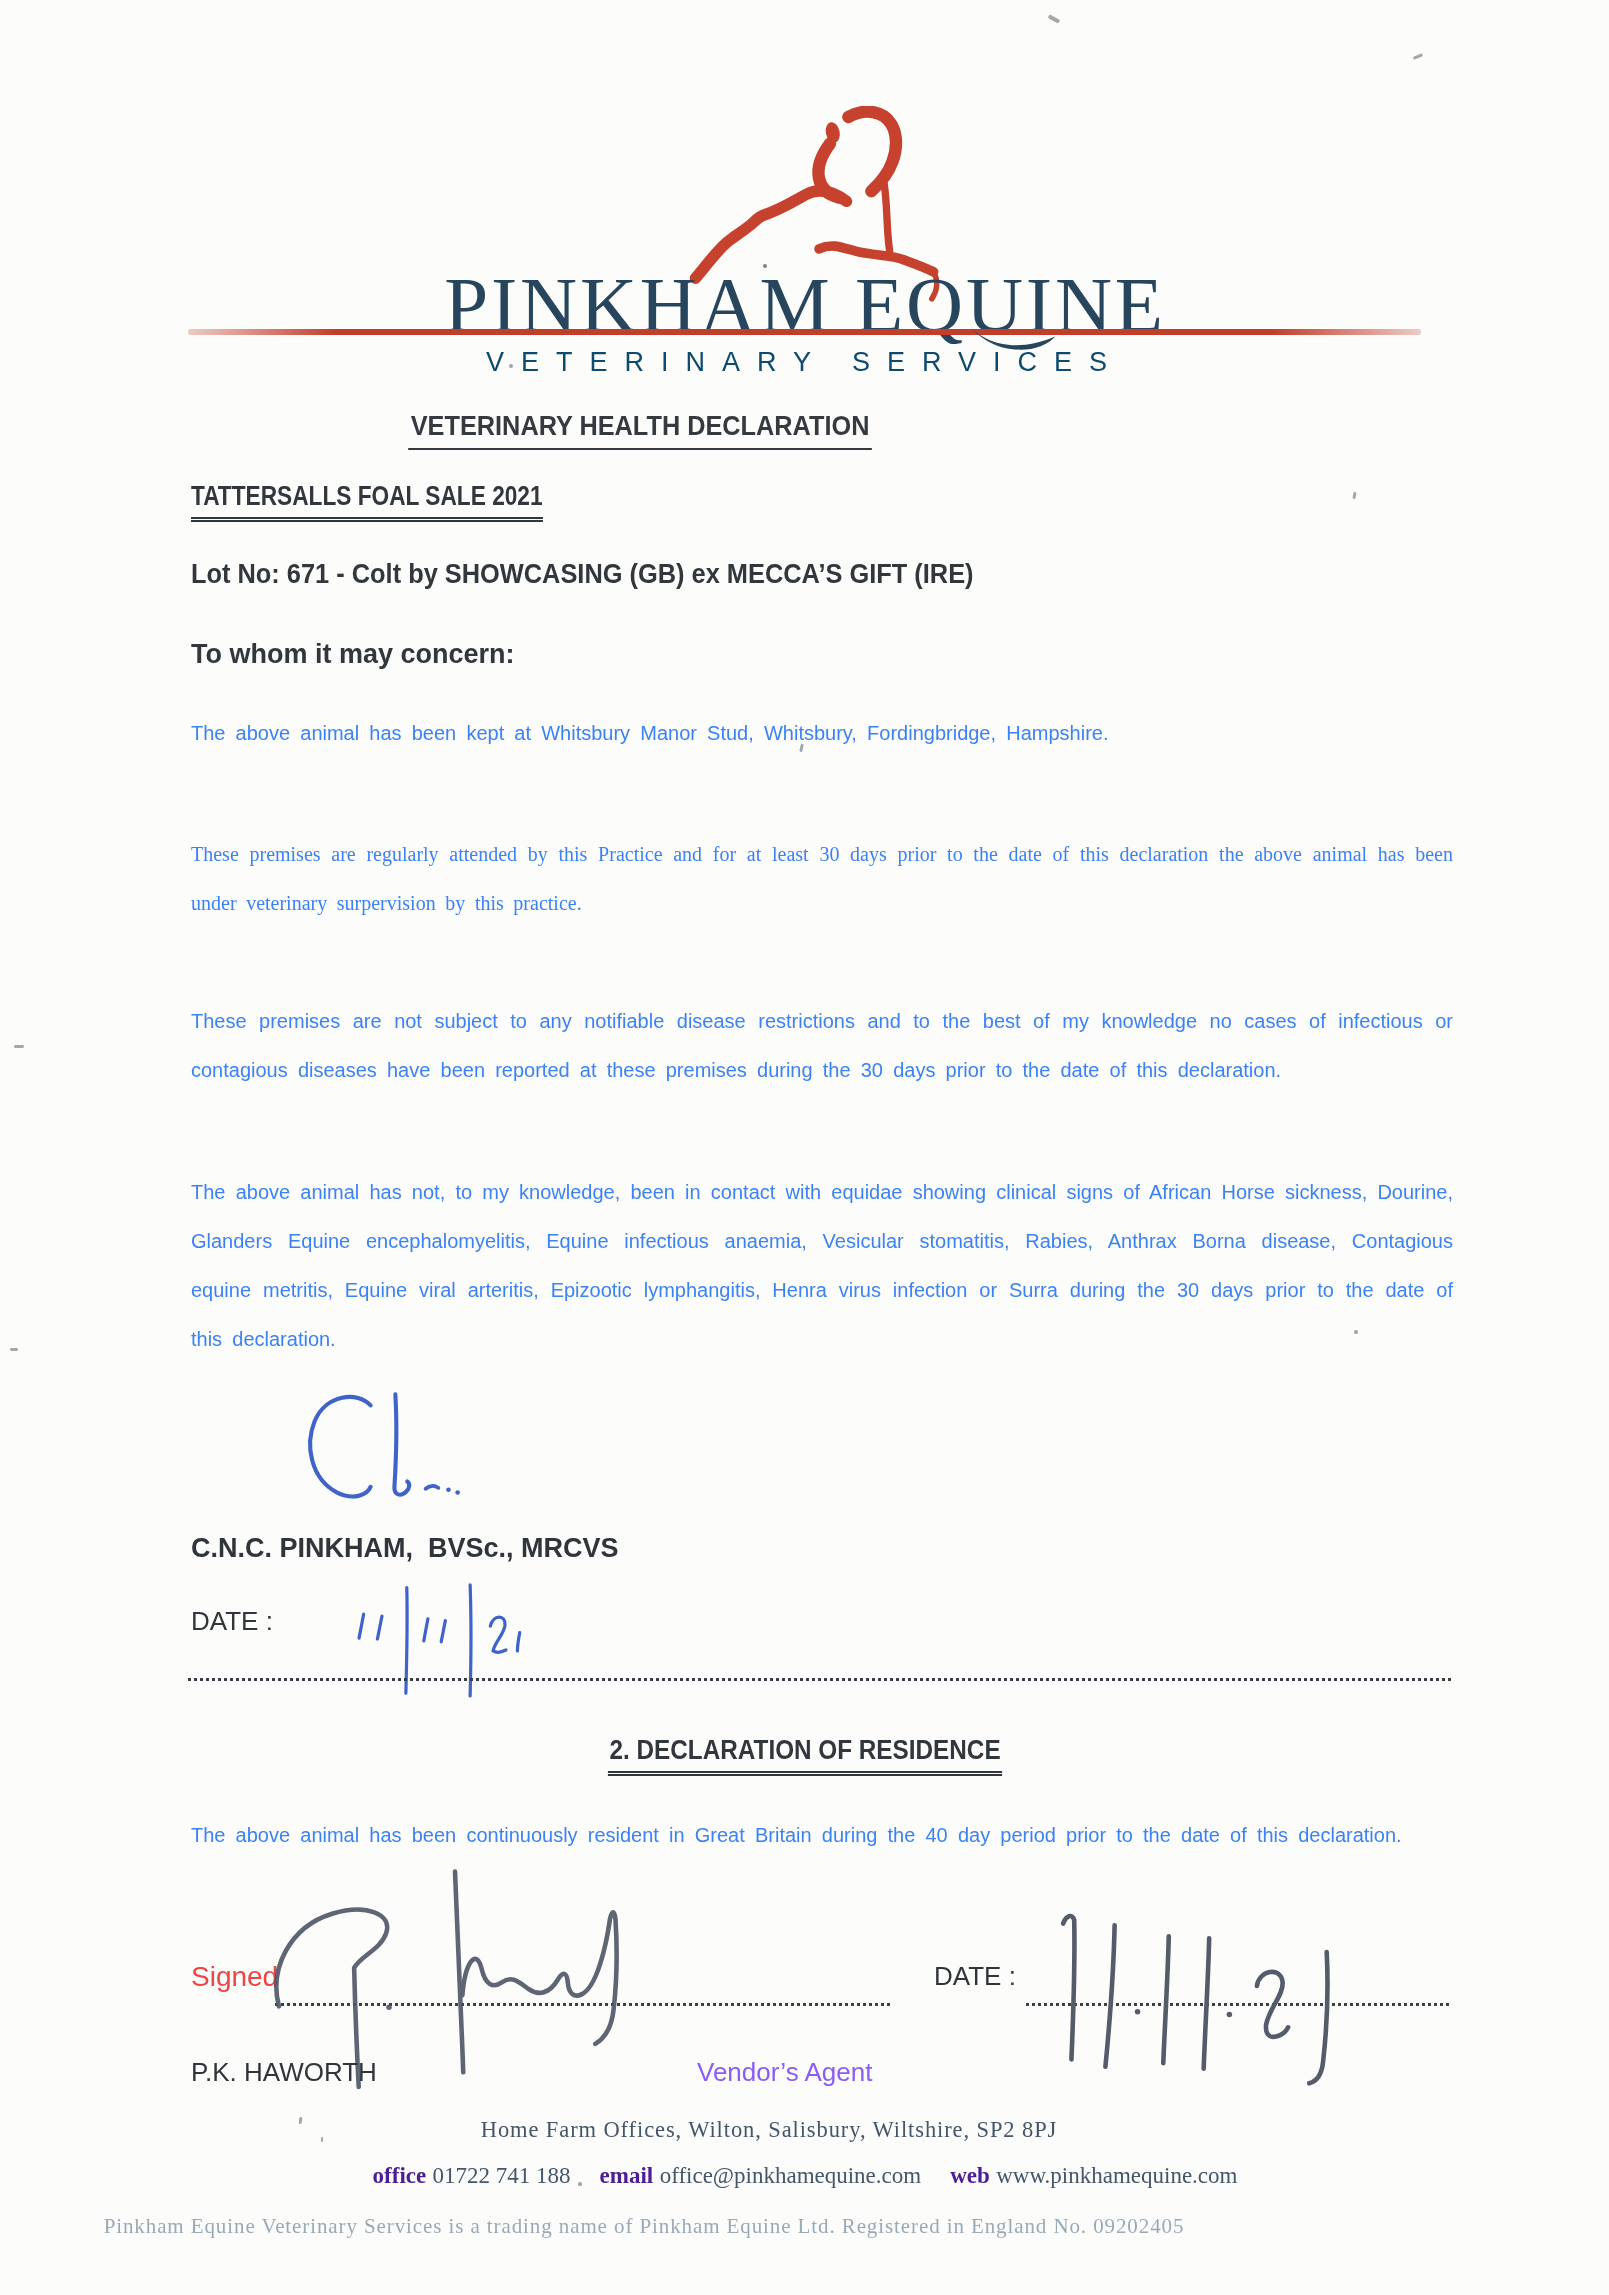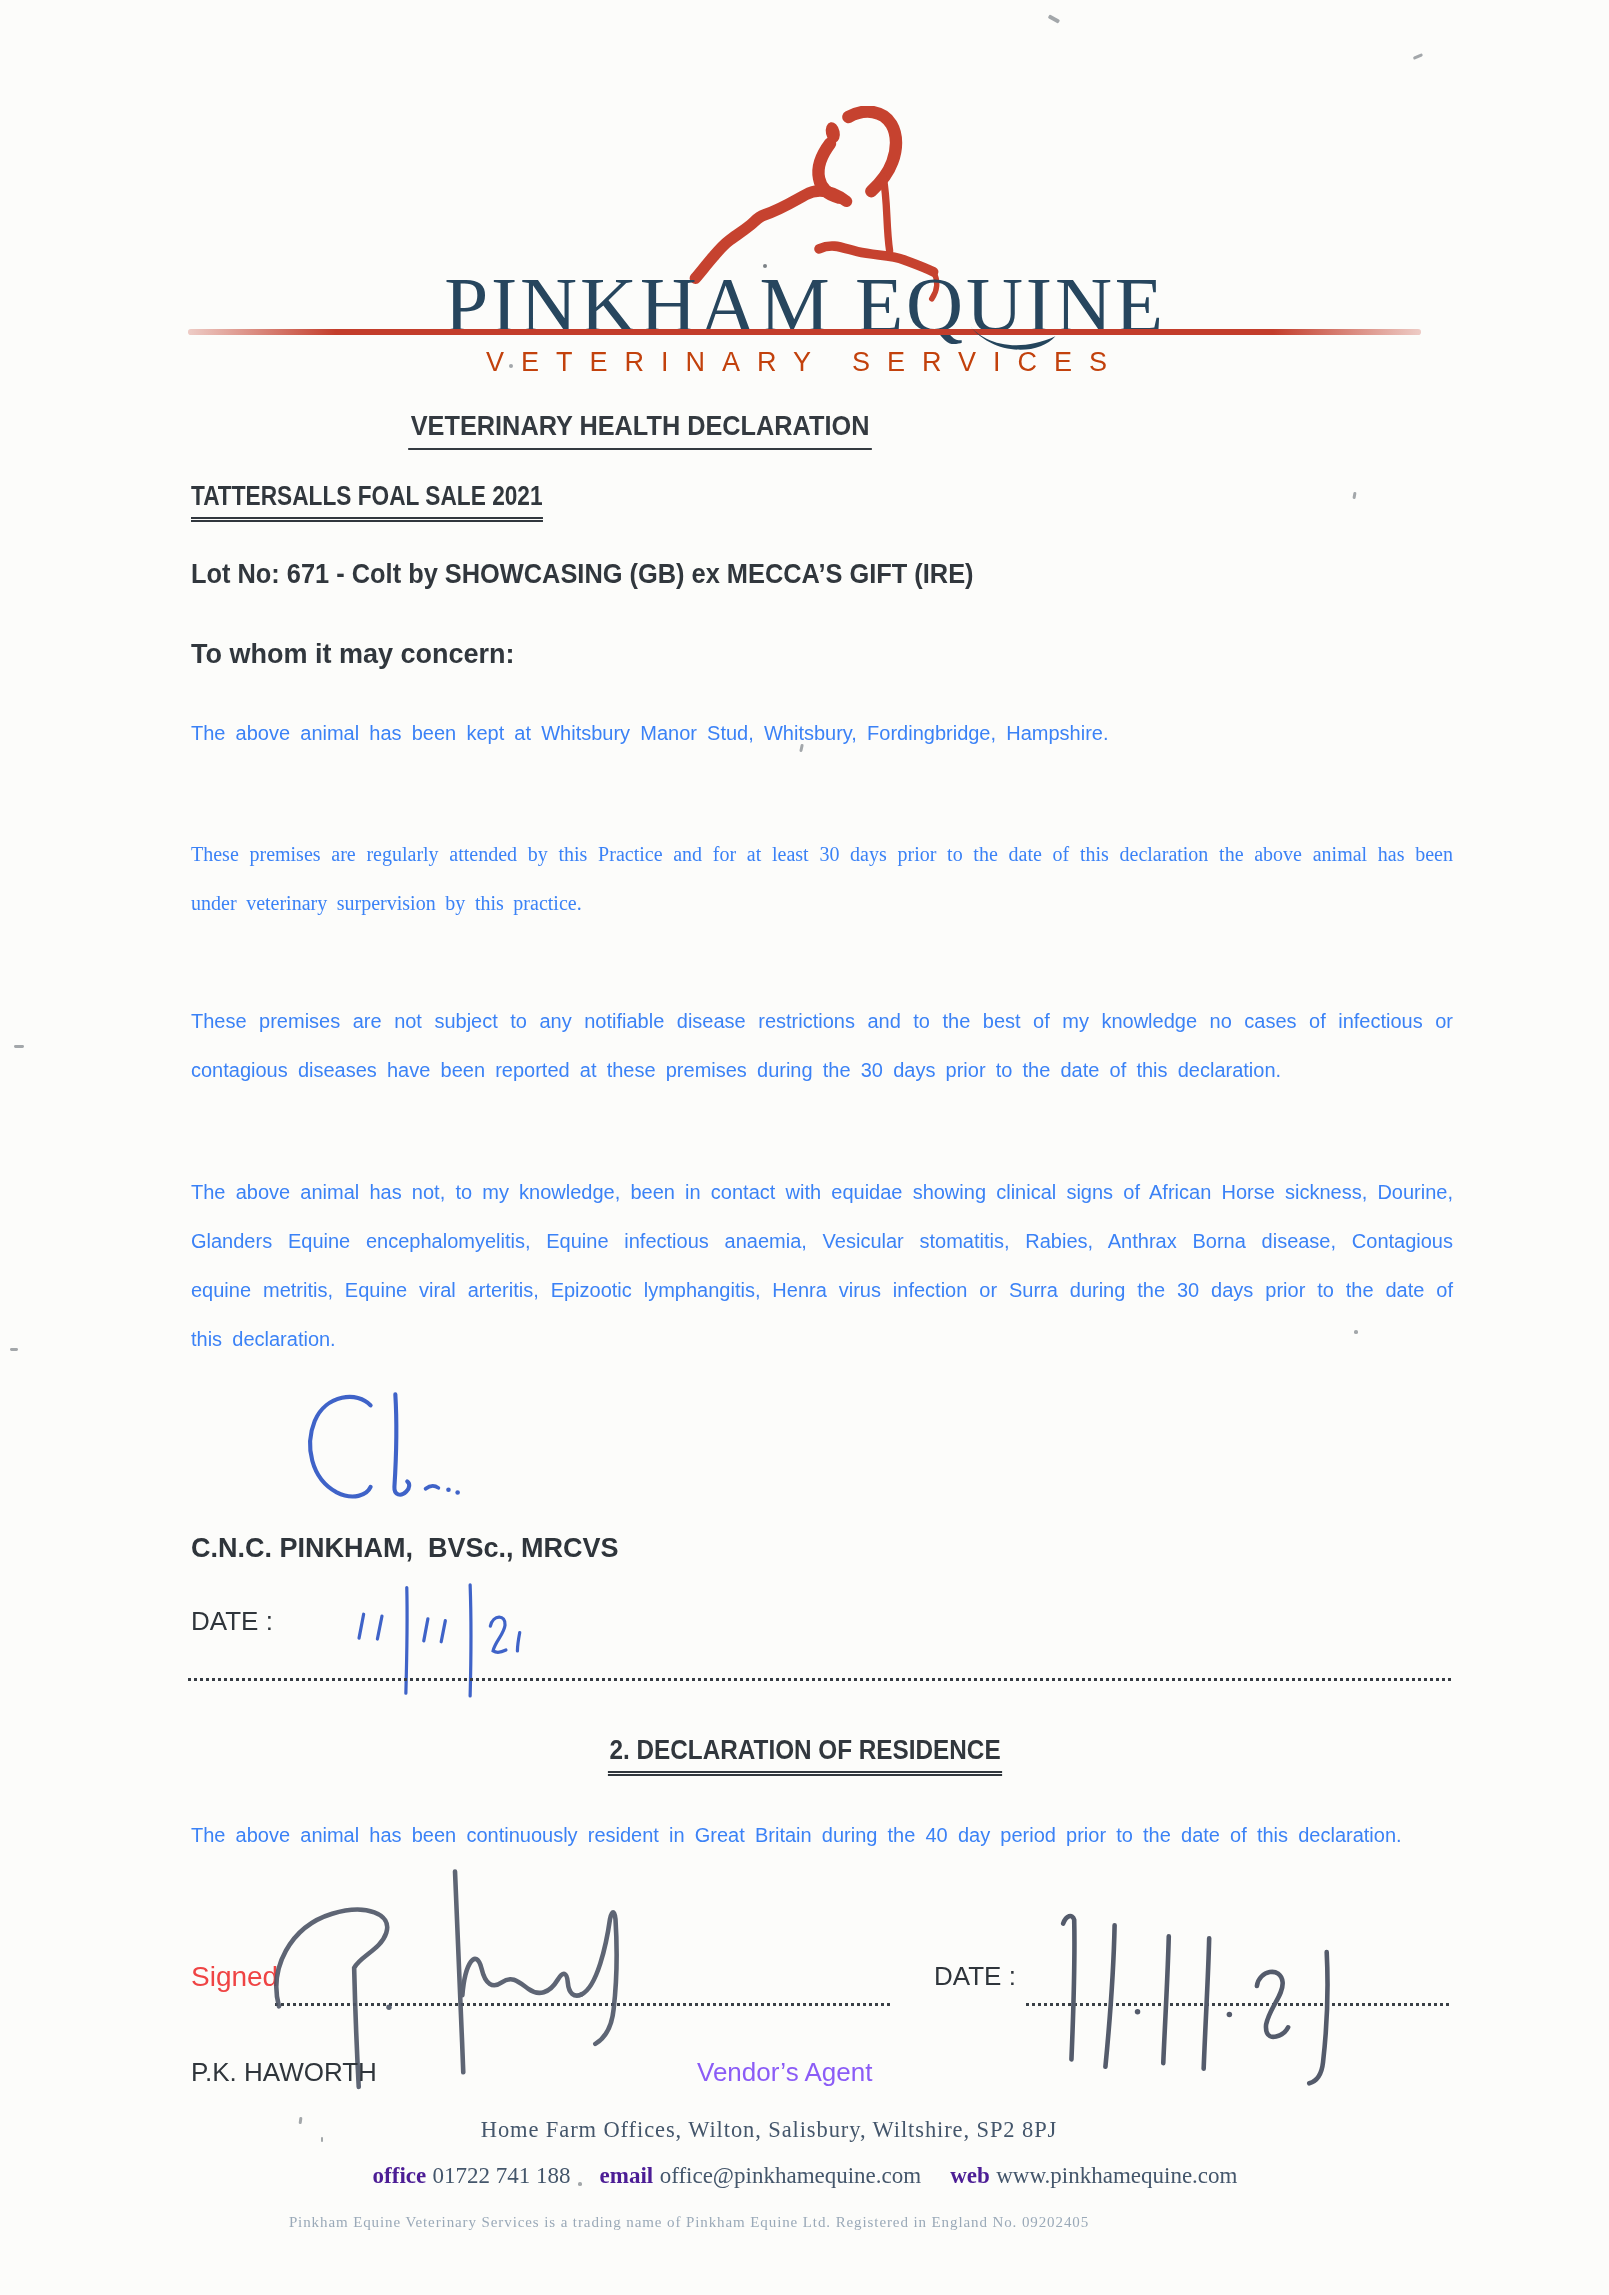--- a/index.html
+++ b/index.html
@@ -23,21 +23,21 @@
   .brand-rule{
     position:absolute;left:188px;top:329px;width:1233px;height:5.5px;
     background:linear-gradient(90deg,rgba(195,61,43,.25),#c33d2b 12%,#c33d2b 88%,rgba(195,61,43,.25));
     border-radius:2.8px;
   }
   .q-swash{position:absolute;left:963px;top:317px;width:110px;height:42px;}
   .brand-subtitle{
     position:absolute;left:0;top:347px;width:1610px;
     text-align:center;
     font-size:27px;letter-spacing:17px;
-    color:#c2410c;white-space:nowrap;
+    color:#0c4a6e;white-space:nowrap;
   }
   .doc-title-wrap{position:absolute;left:0;top:410px;width:1280px;text-align:center;}
   .doc-title{
     display:inline-block;
     font-size:27.5px;font-weight:bold;color:#343a40;
     transform:scaleX(.92);
     border-bottom:2.8px solid #343a40;
     padding:0 2.8px 5.5px 2.8px;
     white-space:nowrap;
   }
@@ -106,21 +106,21 @@
   }
   .footer-contact{
     position:absolute;left:0;top:2163px;width:1610px;text-align:center;
     font-family:"Liberation Serif",serif;font-size:23px;color:#44566b;white-space:nowrap;
   }
   .footer-contact .lbl{font-weight:bold;color:#4c1d95;}
   .footer-contact .gap{display:inline-block;width:29px;}
   .footer-contact .sp{display:inline-block;width:6.4px;}
   .footer-company{
     position:absolute;left:0;top:2214px;width:1288px;text-align:center;
-    font-family:"Liberation Serif",serif;font-size:15px;color:#9aa9b8;letter-spacing:0.9px;padding-left:45px;
+    font-family:"Liberation Serif",serif;font-size:21px;color:#9aa9b8;letter-spacing:0.9px;
   }
   
   .speck{position:absolute;background:#5a6168;opacity:.55;border-radius:1.4px;}
 </style>
 </head>
 <body>
 
 <div class="page">
 
   <svg class="logo-svg" viewBox="0 0 575 430" aria-hidden="true">

